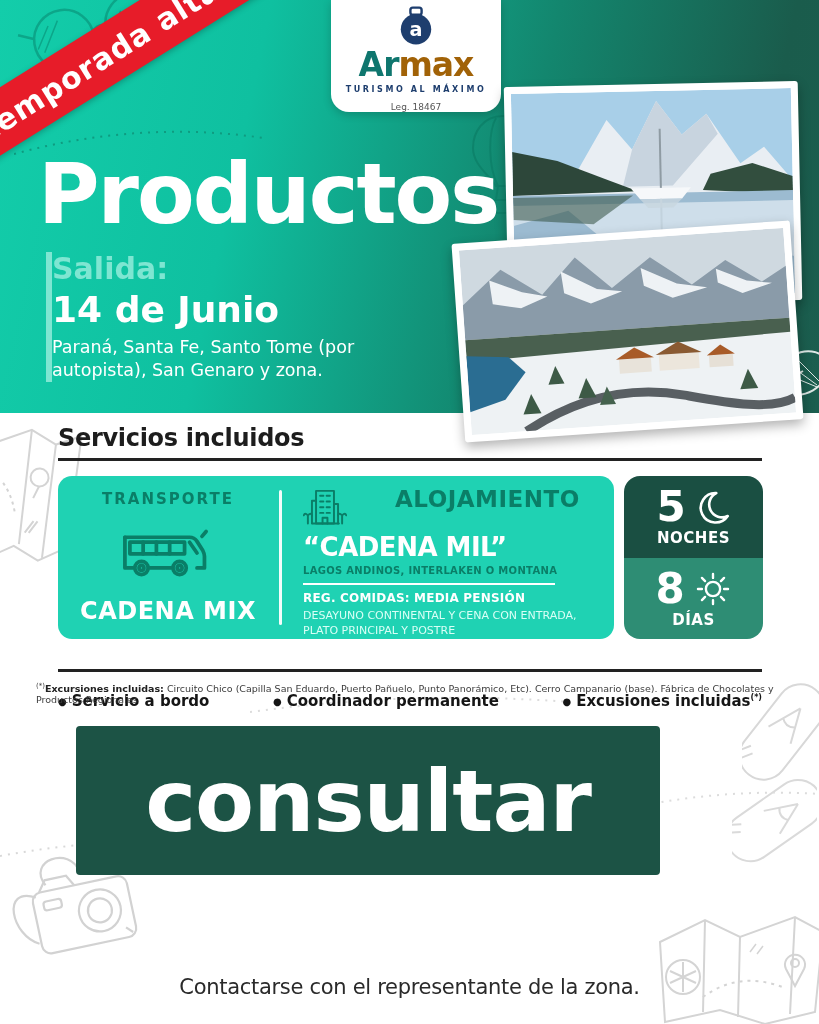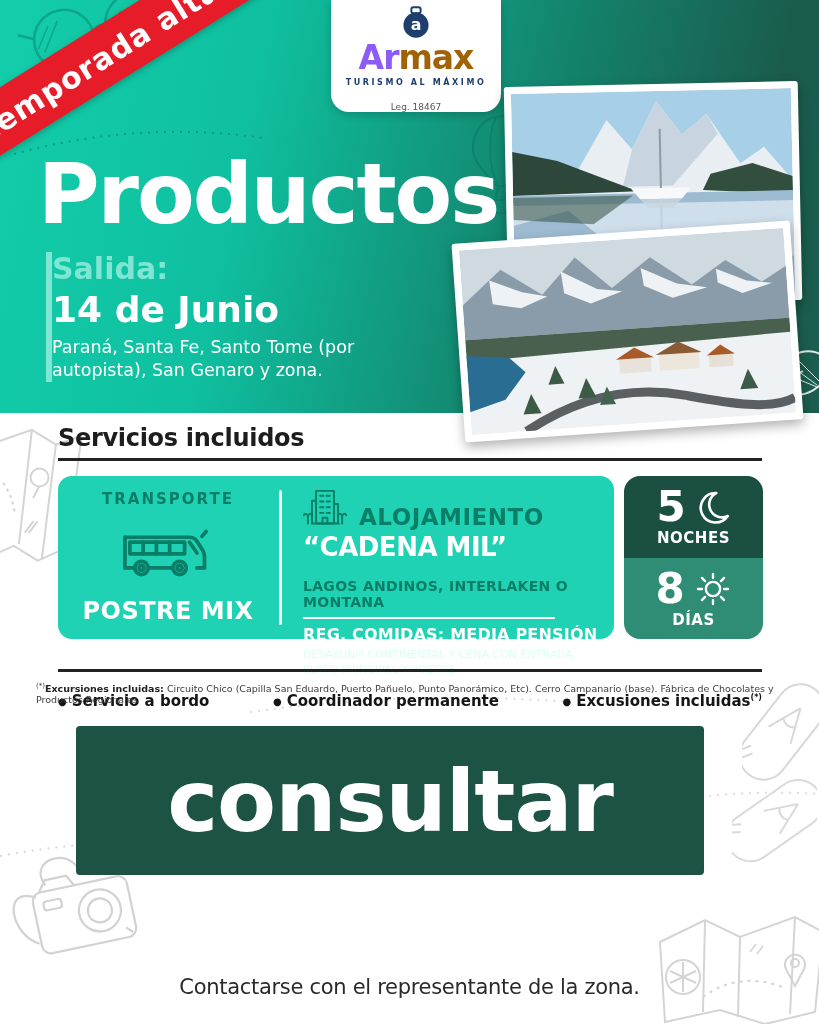--- a/index.html
+++ b/index.html
@@ -10,24 +10,24 @@
     background:linear-gradient(102deg,#13cdaa 0%,#0fc0a0 30%,#13866e 62%,#1a5c4c 88%,#1b5e4f 100%);}
   .doodle{position:absolute;pointer-events:none;}
   .ribbon{position:absolute;left:-135px;top:30px;width:470px;height:58px;background:#e71c29;
     transform:rotate(-32deg);display:flex;align-items:center;justify-content:center;
     box-shadow:0 2px 6px rgba(0,0,0,.25);}
   .ribbon span{color:#fff;font-weight:700;font-size:30px;letter-spacing:1px;}
   .logo-card{position:absolute;left:331px;top:0;width:170px;height:112px;background:#fff;
     border-radius:0 0 18px 18px;box-shadow:0 3px 8px rgba(0,0,0,.18);
     display:flex;flex-direction:column;align-items:center;padding-top:6px;box-sizing:border-box;}
   .brand-line{font-size:33px;font-weight:700;letter-spacing:-1px;line-height:1;margin-top:2px;}
-  .brand-first{color:#8b5cf6;}
+  .brand-first{color:#0f766e;}
   .brand-rest{color:#a16207;}
   .brand-tagline{font-size:8px;font-weight:700;letter-spacing:2.6px;color:#1e3e6e;margin-top:4px;}
-  .brand-legal{font-size:9px;color:#555;margin-top:15px;}
+  .brand-legal{font-size:9px;color:#555;margin-top:8px;}
   .hero-title{position:absolute;left:38px;top:152px;font-size:84px;line-height:1;font-weight:700;
     color:#fff;letter-spacing:-2px;}
   .salida{position:absolute;left:46px;top:252px;border-left:6px solid #7ee6d2;}
   .salida-label{font-size:30px;font-weight:700;color:#7ee6d2;line-height:1.1;}
   .salida-date{font-size:36px;font-weight:700;color:#fff;line-height:1.15;margin-top:4px;}
   .salida-route{font-size:17.5px;color:#fff;width:352px;line-height:1.3;margin-top:6px;}
   .photo{position:absolute;background:#fff;padding:7px;border-radius:3px;
     box-shadow:0 5px 12px rgba(0,0,0,.3);}
   .photo svg{display:block;}
   .photo1{left:506px;top:84px;transform:rotate(-1.2deg);}
@@ -40,45 +40,45 @@
   .svc-box{position:absolute;left:58px;top:476px;width:556px;height:163px;background:#1fd2b3;
     border-radius:14px;}
   .svc-left{position:absolute;left:0;top:0;width:220px;height:163px;display:flex;
     flex-direction:column;align-items:center;justify-content:space-between;
     padding:14px 0 14px 0;box-sizing:border-box;}
   .transport-label{font-size:15px;font-weight:700;letter-spacing:2px;color:#0a7e67;}
   .transport-value{font-size:24px;font-weight:700;letter-spacing:.5px;color:#fff;}
   .svc-divider{position:absolute;left:221px;top:14px;bottom:14px;width:3px;background:rgba(255,255,255,.95);
     border-radius:2px;}
   .svc-mid{position:absolute;left:245px;top:10px;right:12px;color:#fff;}
-  .lodging-head{display:flex;align-items:flex-end;}
+  .lodging-head{display:flex;align-items:flex-start;gap:36px;}
   .lodging-label{font-size:23px;font-weight:700;color:#0a7e67;margin-left:12px;letter-spacing:.5px;}
   .lodging-hotel{font-size:26px;font-weight:700;color:#fff;margin-top:2px;letter-spacing:-0.5px;}
-  .lodging-options{font-size:14px;font-weight:700;color:#0a7e67;letter-spacing:.3px;margin-top:16px;}
+  .lodging-options{font-size:10px;font-weight:700;color:#0a7e67;letter-spacing:.3px;margin-top:3px;}
   .svc-midrule{width:252px;height:2px;background:#fff;margin:7px 0 6px 0;}
-  .meals-label{font-size:16px;font-weight:700;color:#fff;letter-spacing:.2px;}
+  .meals-label{font-size:12px;font-weight:700;color:#fff;letter-spacing:.2px;}
   .meals-detail{font-size:11px;color:#d9fff6;line-height:1.35;margin-top:4px;width:280px;}
   .dur-box{position:absolute;left:624px;top:476px;width:139px;height:163px;border-radius:16px;
     overflow:hidden;box-shadow:0 0 0 1px rgba(255,255,255,.6);}
   .dur-half{height:81.5px;display:flex;flex-direction:column;align-items:center;justify-content:center;}
   .dur-nights{background:#1a4f42;}
   .dur-days{background:#2e8d74;}
   .dur-row{display:flex;align-items:center;gap:9px;}
   .dur-num{font-size:42px;font-weight:700;color:#fff;line-height:1;}
   .dur-label{font-size:15px;font-weight:700;color:#fff;letter-spacing:.5px;margin-top:1px;}
   .bullets{position:absolute;left:58px;top:645px;width:704px;display:flex;
     justify-content:space-between;align-items:baseline;}
   .bullet{font-size:15px;font-weight:700;color:#151515;white-space:nowrap;margin-top:47px;}
   .bullet .dot{font-size:10px;margin-right:5px;vertical-align:1px;}
   .bullet sup{font-size:8px;}
   .footnote{position:absolute;left:36px;top:682px;width:758px;font-size:9.5px;color:#3c3c3c;}
   .footnote sup{font-size:7px;}
   .footnote b{color:#222;}
   
-  .cta{position:absolute;left:76px;top:726px;width:628px;height:149px;background:#1c5345;
+  .cta{position:absolute;left:76px;top:726px;width:584px;height:149px;background:#1c5345;
     border:none;border-radius:4px;cursor:pointer;display:flex;align-items:center;justify-content:center;
     font-family:inherit;}
   .cta span{font-size:86px;font-weight:700;color:#fff;letter-spacing:-1px;line-height:1;}
   .footer-text{position:absolute;left:0;top:952px;width:819px;text-align:center;
     font-size:21px;font-weight:400;color:#2a2a2a;letter-spacing:-0.3px;margin-top:23px;}
 </style>
 </head>
 <body>
 
 <div class="poster">
@@ -253,21 +253,21 @@
           <path d="M30 22 v14 M46 22 v14 M62 22 v14"></path>
           <path d="M86 22 l9 13"></path>
           <circle cx="28" cy="53" r="8"></circle>
             <circle cx="28" cy="53" r="3"></circle>
           <circle cx="74" cy="53" r="8"></circle>
             <circle cx="74" cy="53" r="3"></circle>
           <path d="M38 53 h26"></path>
           <path d="M101 15 l5 -6"></path>
         </g>
       </svg>
-      <div class="transport-value">POSTRE MIX</div>
+      <div class="transport-value">CADENA MIX</div>
     </div>
     <div class="svc-divider"></div>
     <div class="svc-mid">
       <div class="lodging-head">
         <svg width="44" height="44" viewBox="0 0 54 54" style="color:#0a7e67">
           <g fill="none" stroke="currentColor" stroke-width="2.4" stroke-linecap="round" stroke-linejoin="round">
             <rect x="16" y="6" width="22" height="40"></rect>
             <path d="M12 46 h32"></path>
             <path d="M16 18 h-5 v28 M38 22 h5 v24"></path>
             <path d="M21 12 h4 M29 12 h4 M21 19 h4 M29 19 h4 M21 26 h4 M29 26 h4 M21 33 h4 M29 33 h4"></path>

